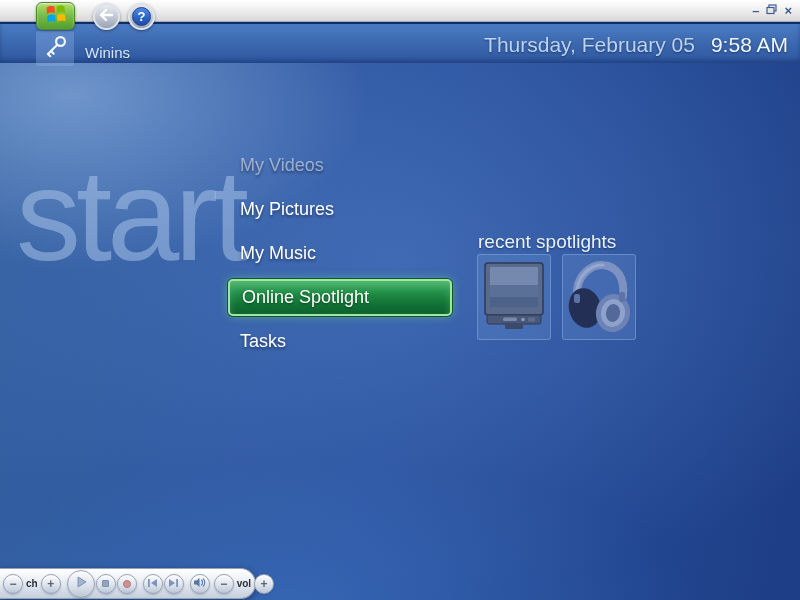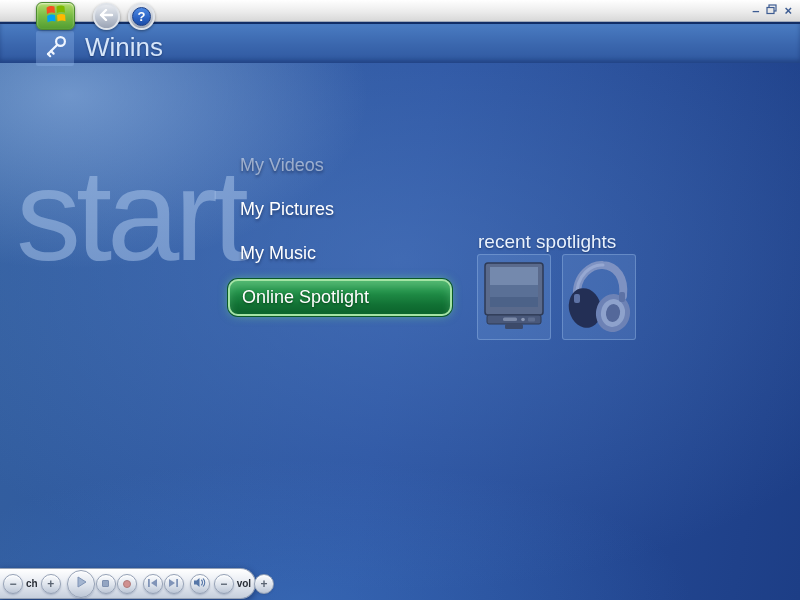--- a/index.html
+++ b/index.html
@@ -50,21 +50,21 @@
     background:linear-gradient(180deg,#4a7cc2 0%,#3a66ad 55%,#2f58a0 100%);
     border-top:2px solid #122e66;
     box-shadow:inset 0 -3px 4px rgba(10,30,80,.35);
     z-index:20;
   }
   .key-tile {
     position:absolute; left:36px; top:7px; width:38px; height:35px; border-radius:2px;
     background:rgba(150,188,238,0.32); display:flex; align-items:center; justify-content:center;
   }
   .app-title {
-    position:absolute; left:85px; top:8px; font-size:26px; color:#d6e6fa;
+    position:absolute; left:85px; top:20px; font-size:15px; color:#d6e6fa;
     text-shadow:0 1px 2px rgba(0,20,60,.5);
   }
   .datetime { position:absolute; right:12px; top:9px; display:flex; gap:16px; font-size:21px;
     text-shadow:0 1px 2px rgba(0,20,60,.5); }
   .date { color:#bdd2ee; }
   .time { color:#f0f6fd; }
 
   
   .watermark {
     position:absolute; left:16px; top:150px; font-size:130px; line-height:1;
@@ -75,21 +75,21 @@
   .menu { position:absolute; left:228px; top:143px; list-style:none; z-index:5; }
   .menu li {
     height:44px; display:flex; align-items:center; padding-left:12px;
     font-size:18px; color:#ffffff; text-shadow:0 2px 3px rgba(0,10,40,.45);
     white-space:nowrap; cursor:pointer;
   }
   .menu li.dim { color:rgba(255,255,255,0.5); }
   .menu li.selected {
     height:37px; margin:3.5px 0; width:224px;
     background:linear-gradient(180deg,#3aa65b 0%,#23924a 30%,#117134 72%,#0c632c 100%);
-    border:2px solid #a4e4a4; border-radius:10px;
+    border:2px solid #a4e4a4; border-radius:5px;
     box-shadow:0 0 0 1px #0b5a26, 0 0 10px rgba(120,230,140,.5), inset 0 6px 9px rgba(150,235,175,.28);
     text-shadow:0 1px 2px rgba(0,40,10,.6);
   }
 
   
   .spot-label { position:absolute; left:478px; top:231px; font-size:19px; color:#e9f2fd;
     text-shadow:0 1px 2px rgba(0,20,60,.5); z-index:5; }
   .spot-row { position:absolute; left:477px; top:254px; display:flex; gap:11px; z-index:5; }
   .spot-tile {
     width:74px; height:86px; border-radius:3px;
@@ -165,27 +165,32 @@
       <span><svg width="27" height="27" viewBox="0 0 27 27">
         <g stroke="#f0f6ff" stroke-width="2.2" fill="none" stroke-linecap="round">
           <circle cx="18.5" cy="8.5" r="4.4"></circle>
           <path d="M15.3 11.7 L6 21"></path>
           <path d="M9 18 L11.6 20.6"></path>
           <path d="M6 21 L8.2 23.2"></path>
         </g>
       </svg></span>
     </div>
     <div class="app-title">Winins</div>
+    <div class="datetime">
+      <span class="date">Thursday, February 05</span>
+      <span class="time">9:58 AM</span>
+    </div>
   </div>
 
   <ul class="menu">
     <li class="dim">My Videos</li>
     <li>My Pictures</li>
     <li>My Music</li>
     <li class="selected">Online Spotlight</li>
+    <li>Tasks</li>
   </ul>
 
   <div class="spot-label">recent spotlights</div>
   <div class="spot-row">
     <div class="spot-tile">
       <span><svg width="66" height="76" viewBox="0 0 66 76">
         <rect x="4" y="6" width="58" height="52" rx="3" fill="#5a6a8c" stroke="#2e3a55" stroke-width="1.5"></rect>
         <rect x="9" y="10" width="48" height="40" fill="#7489ad"></rect>
         <rect x="9" y="28" width="48" height="22" fill="#5a7096"></rect>
         <rect x="9" y="40" width="48" height="10" fill="#4c6288"></rect>

